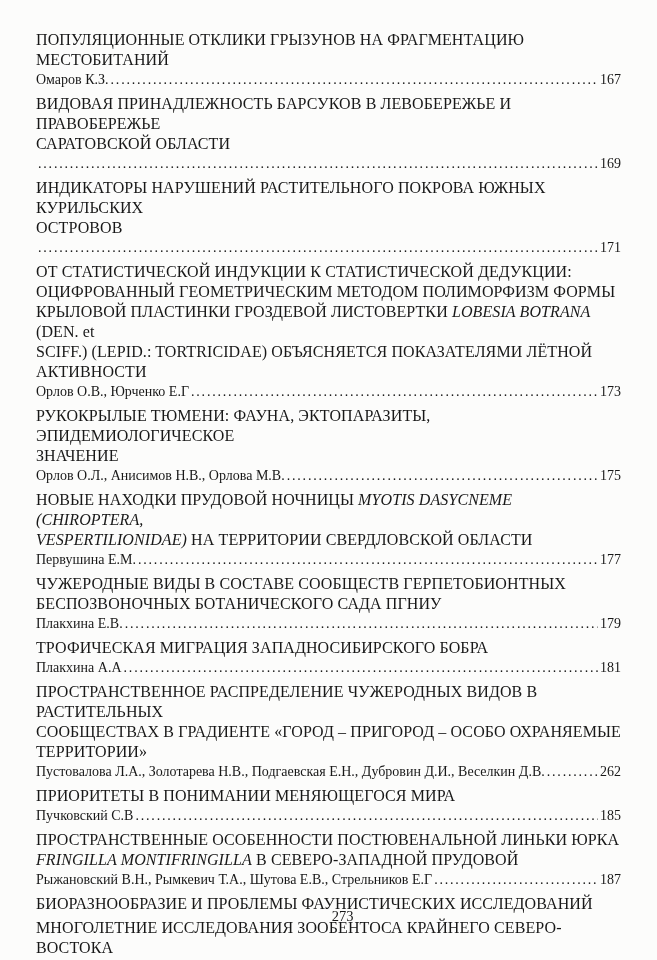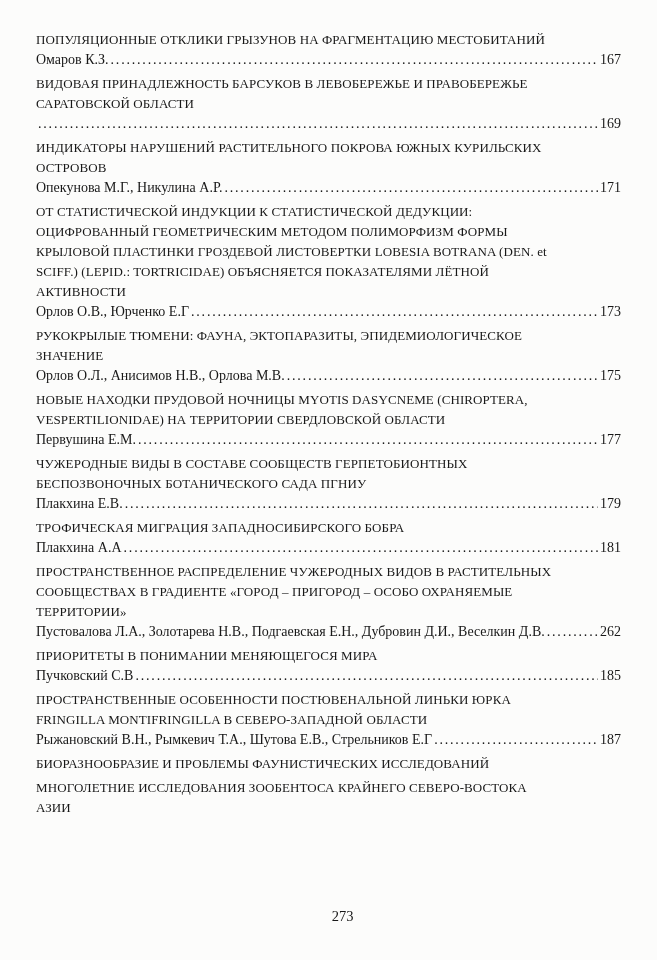--- a/index.html
+++ b/index.html
@@ -18,26 +18,27 @@
   .page {
     position: absolute;
     inset: 0;
     padding: 30px 36px 0 36px;
     box-sizing: border-box;
   }
   .entry {
     margin-bottom: 4px;
   }
   .title {
-    font-size: 13px;
+    font-size: 16px;
     line-height: 20px;
     letter-spacing: 0.1px;
     white-space: pre-wrap;
   }
   .it {
+    font-style: italic;
   }
   .authors-line {
     display: flex;
     align-items: baseline;
     font-size: 14px;
     line-height: 20px;
   }
   .authors {
     white-space: nowrap;
   }
@@ -86,21 +87,20 @@
     <div class="authors-line">
       <span class="dots"></span>
       <span class="page-num">169</span>
     </div>
   </div>
 
   <div class="entry">
     <div class="title"><span>ИНДИКАТОРЫ НАРУШЕНИЙ РАСТИТЕЛЬНОГО ПОКРОВА ЮЖНЫХ КУРИЛЬСКИХ
 ОСТРОВОВ</span></div>
     <div class="authors-line">
-      <span class="authors">Опекунова М.Г., Никулина А.Р.</span>
       <span class="dots"></span>
       <span class="page-num">171</span>
     </div>
   </div>
 
   <div class="entry">
     <div class="title"><span>ОТ СТАТИСТИЧЕСКОЙ ИНДУКЦИИ К СТАТИСТИЧЕСКОЙ ДЕДУКЦИИ:
 ОЦИФРОВАННЫЙ ГЕОМЕТРИЧЕСКИМ МЕТОДОМ ПОЛИМОРФИЗМ ФОРМЫ
 КРЫЛОВОЙ ПЛАСТИНКИ ГРОЗДЕВОЙ ЛИСТОВЕРТКИ </span><span class="it">LOBESIA BOTRANA</span><span> (DEN. et
 SCIFF.) (LEPID.: TORTRICIDAE) ОБЪЯСНЯЕТСЯ ПОКАЗАТЕЛЯМИ ЛЁТНОЙ
@@ -166,21 +166,21 @@
     <div class="title"><span>ПРИОРИТЕТЫ В ПОНИМАНИИ МЕНЯЮЩЕГОСЯ МИРА</span></div>
     <div class="authors-line">
       <span class="authors">Пучковский С.В</span>
       <span class="dots"></span>
       <span class="page-num">185</span>
     </div>
   </div>
 
   <div class="entry">
     <div class="title"><span>ПРОСТРАНСТВЕННЫЕ ОСОБЕННОСТИ ПОСТЮВЕНАЛЬНОЙ ЛИНЬКИ ЮРКА
-</span><span class="it">FRINGILLA MONTIFRINGILLA</span><span> В СЕВЕРО-ЗАПАДНОЙ ОБЛАСТИ</span></div>
+</span><span class="it">FRINGILLA MONTIFRINGILLA</span><span> В СЕВЕРО-ЗАПАДНОЙ ПРУДОВОЙ</span></div>
     <div class="authors-line">
       <span class="authors">Рыжановский В.Н., Рымкевич Т.А., Шутова Е.В., Стрельников Е.Г</span>
       <span class="dots"></span>
       <span class="page-num">187</span>
     </div>
   </div>
 
   <div class="entry">
     <div class="title"><span>БИОРАЗНООБРАЗИЕ И ПРОБЛЕМЫ ФАУНИСТИЧЕСКИХ ИССЛЕДОВАНИЙ</span></div>
   </div>

